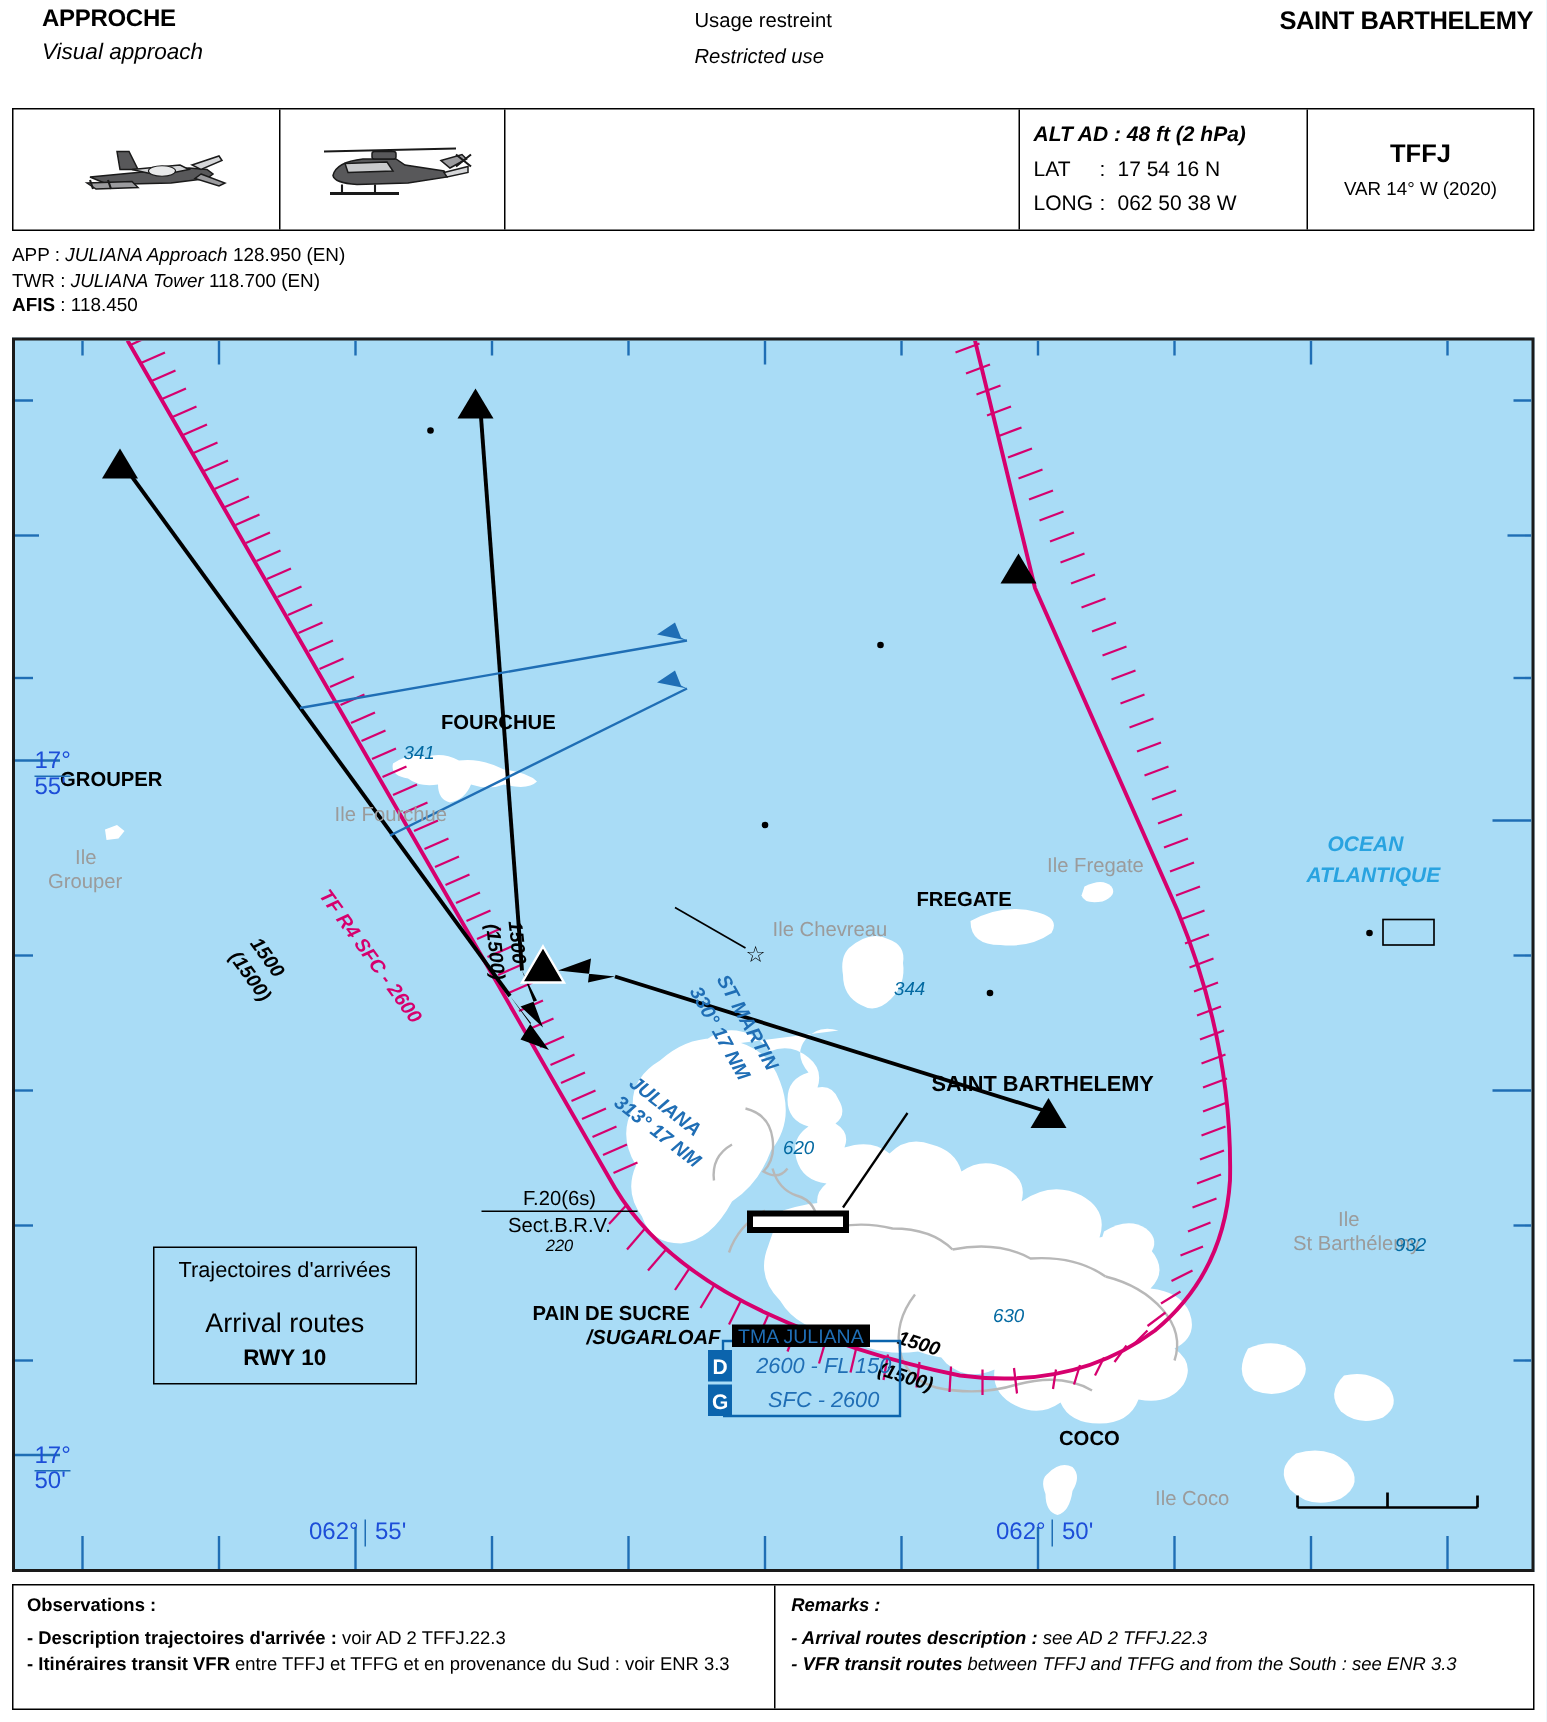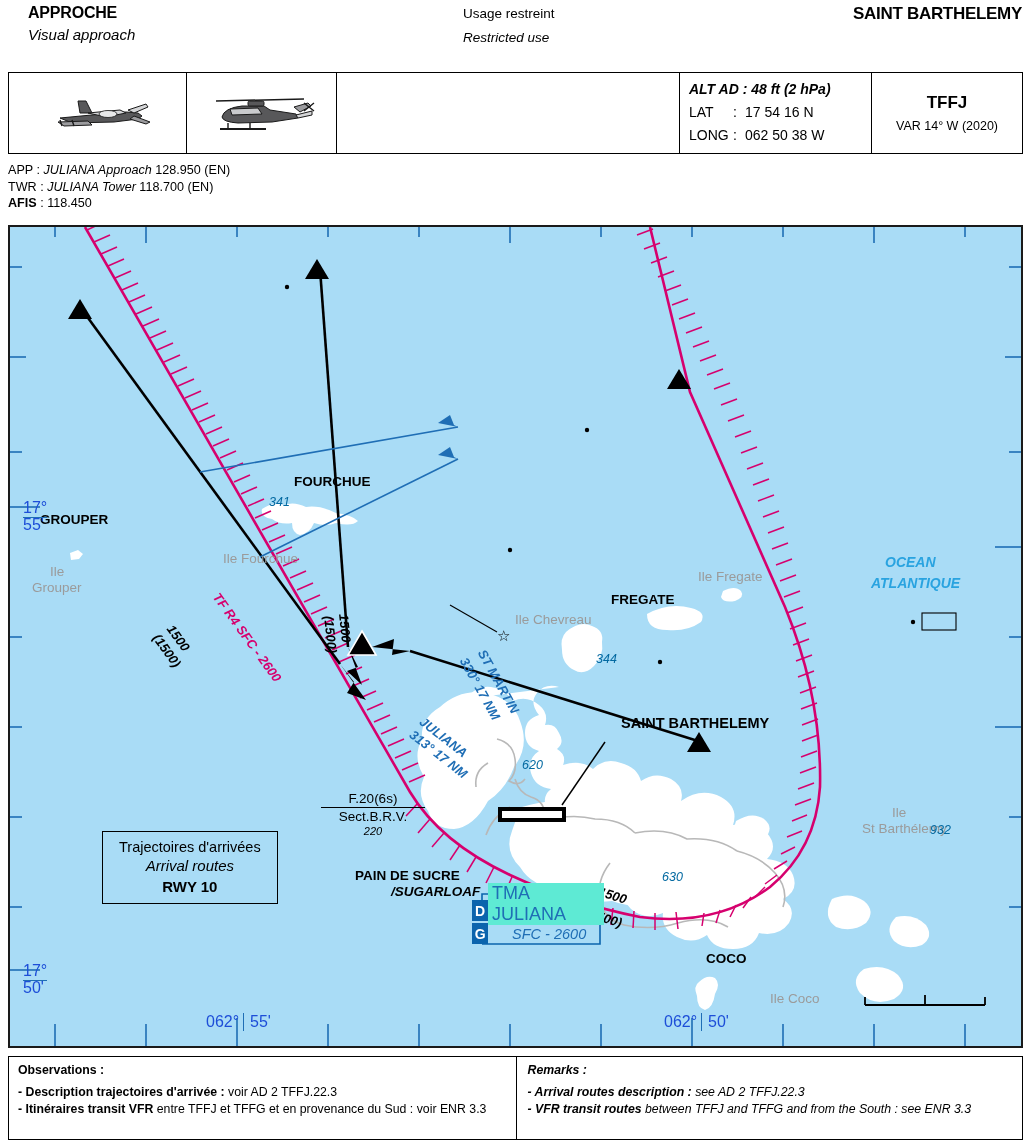--- a/index.html
+++ b/index.html
@@ -66,25 +66,25 @@
   .blue-it { font-size: 14px; font-style: italic; color: #29a3e0; font-weight: bold; }
   .spot { font-size: 12.5px; font-style: italic; color:#0369a1; }
   .rt-lbl { font-size: 13px; font-style: italic; color: #000; font-weight:600; }
   .coordlbl { font-size: 16px; color: #1d4ed8; }
 
   .boxlegend {
     position:absolute; border: 1.6px solid #000; background: transparent;
     text-align:center; padding: 7px 16px 8px;
   }
   .bl1 { font-size: 14.5px; }
-  .bl2 { font-size: 15px; font-style: italic; margin-top:2px; }
+  .bl2 { font-size: 18px; margin-top:17px; }
   .bl3 { font-size: 15px; font-weight: bold; margin-top:4px; }
 
   .tma-box { position:absolute; }
-  .tma-title { position:absolute; font-size:18px; color:#1f6eb5; top:-9px; left:30px; background:#5eead4; padding:0 4px; }
+  .tma-title { position:absolute; font-size:13px; color:#1f6eb5; top:-9px; left:30px; background:#000000; padding:0 4px; }
   .tma-row { display:flex; align-items:center; height:23px; }
   .tma-badge {
     width:19px; height:21px; background:#0b64ad; color:#fff;
     font-size:14px; font-weight:bold; display:flex; align-items:center; justify-content:center;
     margin-right:6px;
   }
   .tma-val { font-size:14.5px; font-style:italic; color:#1f6eb5; width:128px; text-align:center; }
 
   .sect-box { position:absolute; text-align:center; }
   .sect-l1 { font-size:13.5px; }
@@ -464,21 +464,21 @@
 
     <div class="mt wp-name" style="left:30px;  top:285px;">GROUPER</div>
     <div class="mt wp-name" style="left:284px; top:247px;">FOURCHUE</div>
     <div class="mt wp-name" style="left:601px; top:365px;">FREGATE</div>
     <div class="mt wp-name" style="left:696px; top:724px;">COCO</div>
     <div class="mt wp-name" style="left:345px; top:641px;">PAIN DE SUCRE</div>
     <div class="mt" style="left:381px; top:657px; font-size:13.5px; font-style:italic; font-weight:bold;">/SUGARLOAF</div>
 
     <div class="mt isl-name" style="left:40px;  top:337px;">Ile</div>
     <div class="mt isl-name" style="left:22px;  top:353px;">Grouper</div>
-    <div class="mt isl-name" style="left:213px; top:324px;">Ile Fourchue</div>
+    <div class="mt isl-name" style="left:213px; top:308px;">Ile Fourchue</div>
     <div class="mt isl-name" style="left:505px; top:385px;">Ile Chevreau</div>
     <div class="mt isl-name" style="left:688px; top:342px;">Ile Fregate</div>
     <div class="mt isl-name" style="left:882px; top:578px;">Ile</div>
     <div class="mt isl-name" style="left:852px; top:594px;">St Barthélemy</div>
     <div class="mt isl-name" style="left:760px; top:764px;">Ile Coco</div>
 
     <div class="mt spot" style="left:259px; top:268px;">341</div>
     <div class="mt spot" style="left:586px; top:405px;margin-top:20px;">344</div>
     <div class="mt spot" style="left:512px; top:531px;">620</div>
     <div class="mt spot" style="left:652px; top:643px;">630</div>

